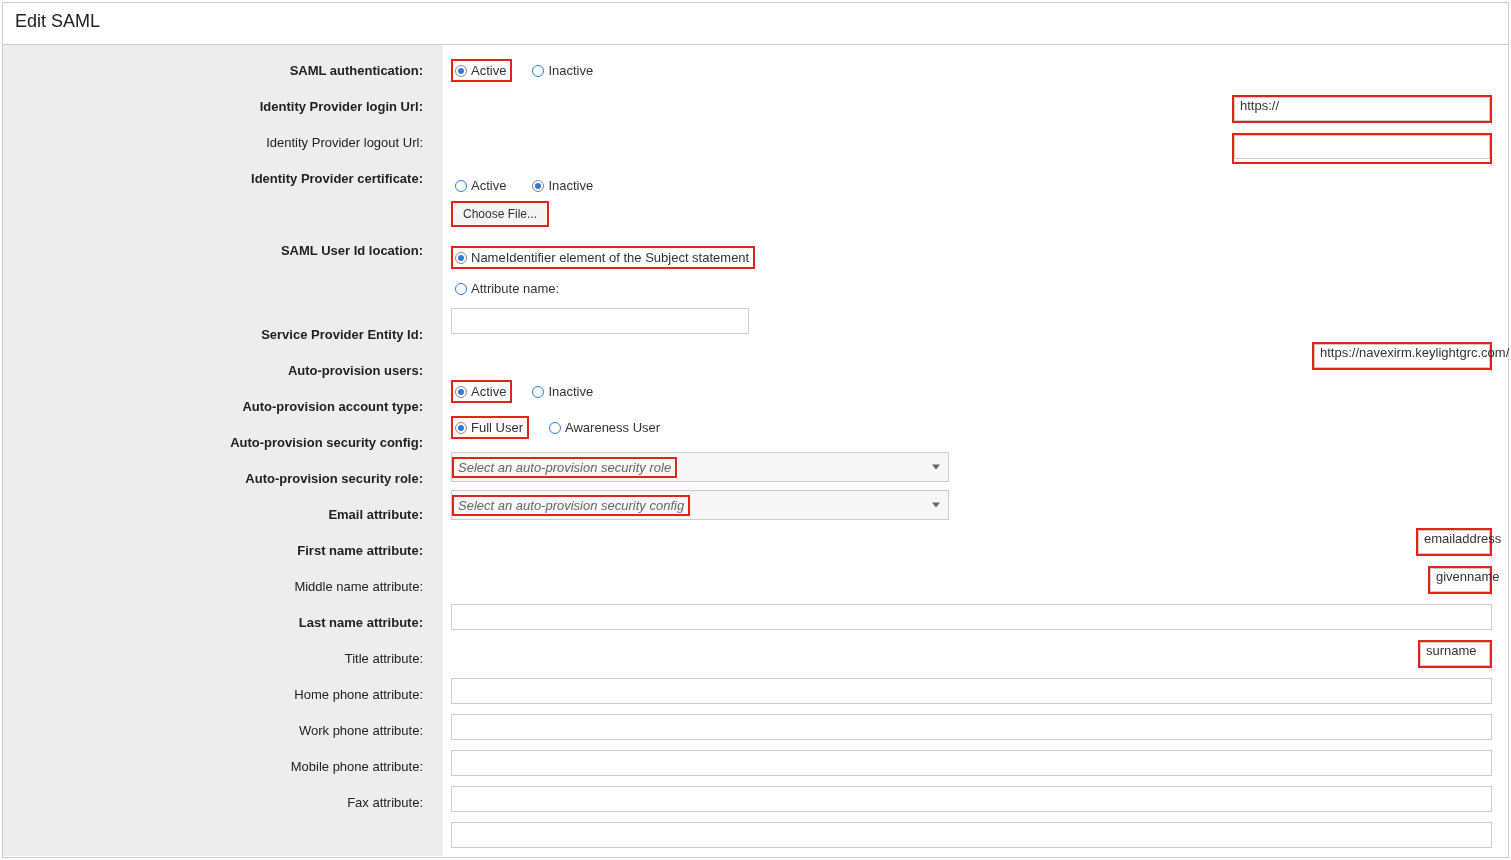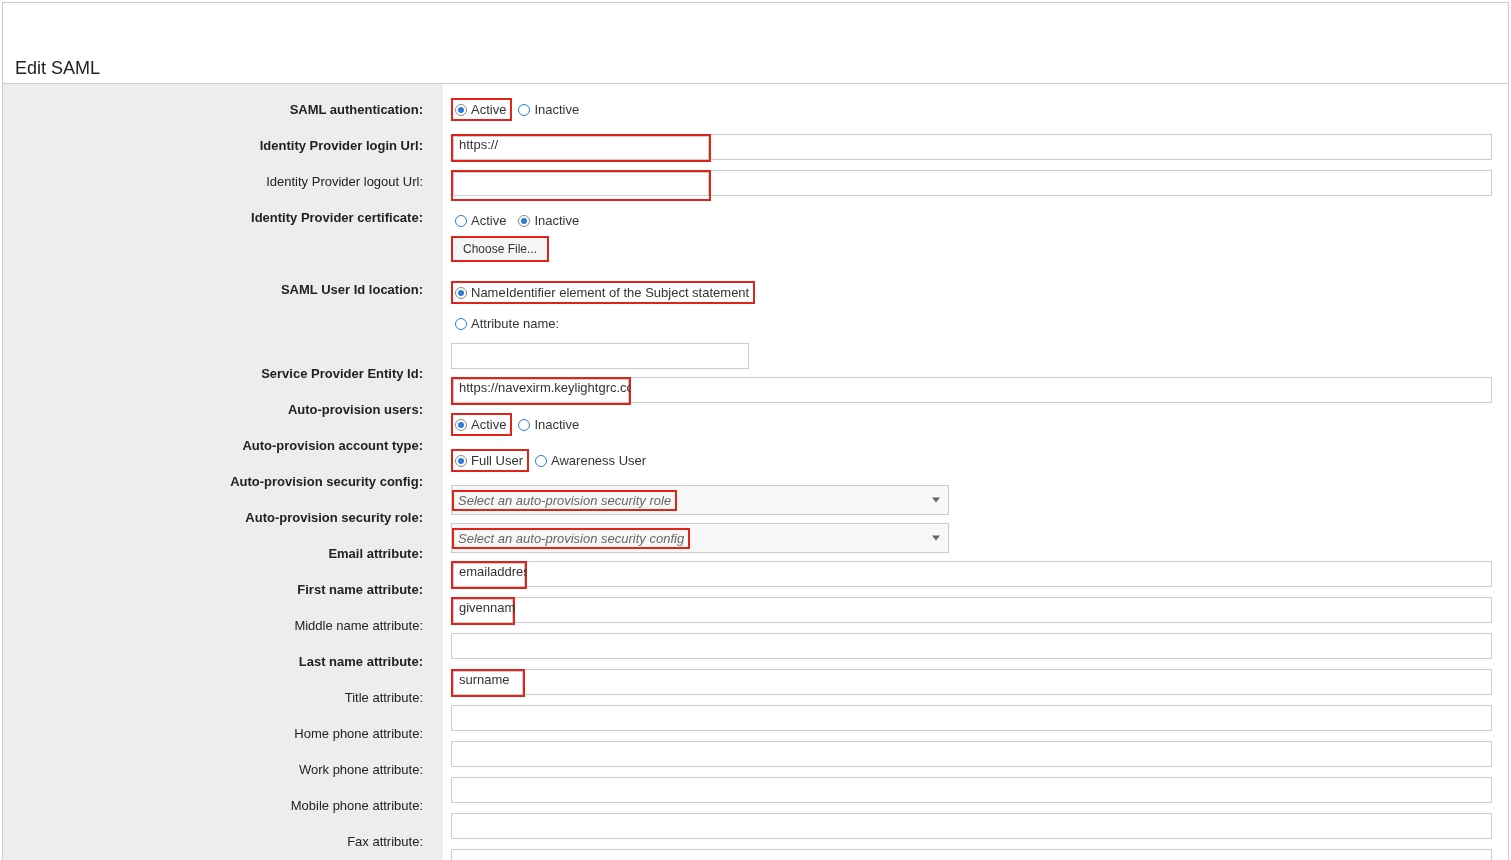--- a/index.html
+++ b/index.html
@@ -11,24 +11,23 @@
     background: #fff;
   }
   .page {
     border: 1px solid #ccc;
     margin: 2px;
     min-height: 856px;
   }
   .page-title {
     font-size: 18px;
     font-weight: 400;
-    padding: 8px 12px 4px;
+    padding: 8px 12px 12px;
     border-bottom: 1px solid #ccc;
     color: #222;
-    margin-top: 47px;
   }
   .form-area {
     display: flex;
   }
   .label-col {
     width: 440px;
     min-width: 440px;
     background: #ededed;
     padding-top: 12px;
   }
@@ -55,21 +54,21 @@
     color: #222;
   }
   .lbl.bold { font-weight: 700; }
   .val {
     flex: 1;
     padding-top: 2px;
   }
   .radio-group {
     display: flex;
     align-items: center;
-    gap: 2px;
+    gap: 16px;
     flex-wrap: wrap;
   }
   .radio-wrap {
     display: inline-flex;
     align-items: center;
     padding: 2px 4px 2px 2px;
     border: 2px solid transparent;
   }
   .radio-wrap.hl { border-color: #e2231a; }
   .radio-dot {
@@ -114,22 +113,23 @@
     padding: 0 5px;
     font-size: 13px;
     background: #fff;
     display: inline-block;
     min-width: 60px;
   }
   .hl-input.wide260 { width: 256px; }
   .hl-input.wide180 { width: 176px; }
   .full-after {
     display: flex;
-    align-items: flex-start;
+    align-items: flex-end;
     width: 100%;
+    flex-direction: column;
   }
   .full-after .rest-input {
     flex: 1;
     height: 26px;
     border: 1px solid #ccc;
     border-left: none;
     background: #fff;
   }
   .file-btn {
     border: 2px solid #e2231a;

